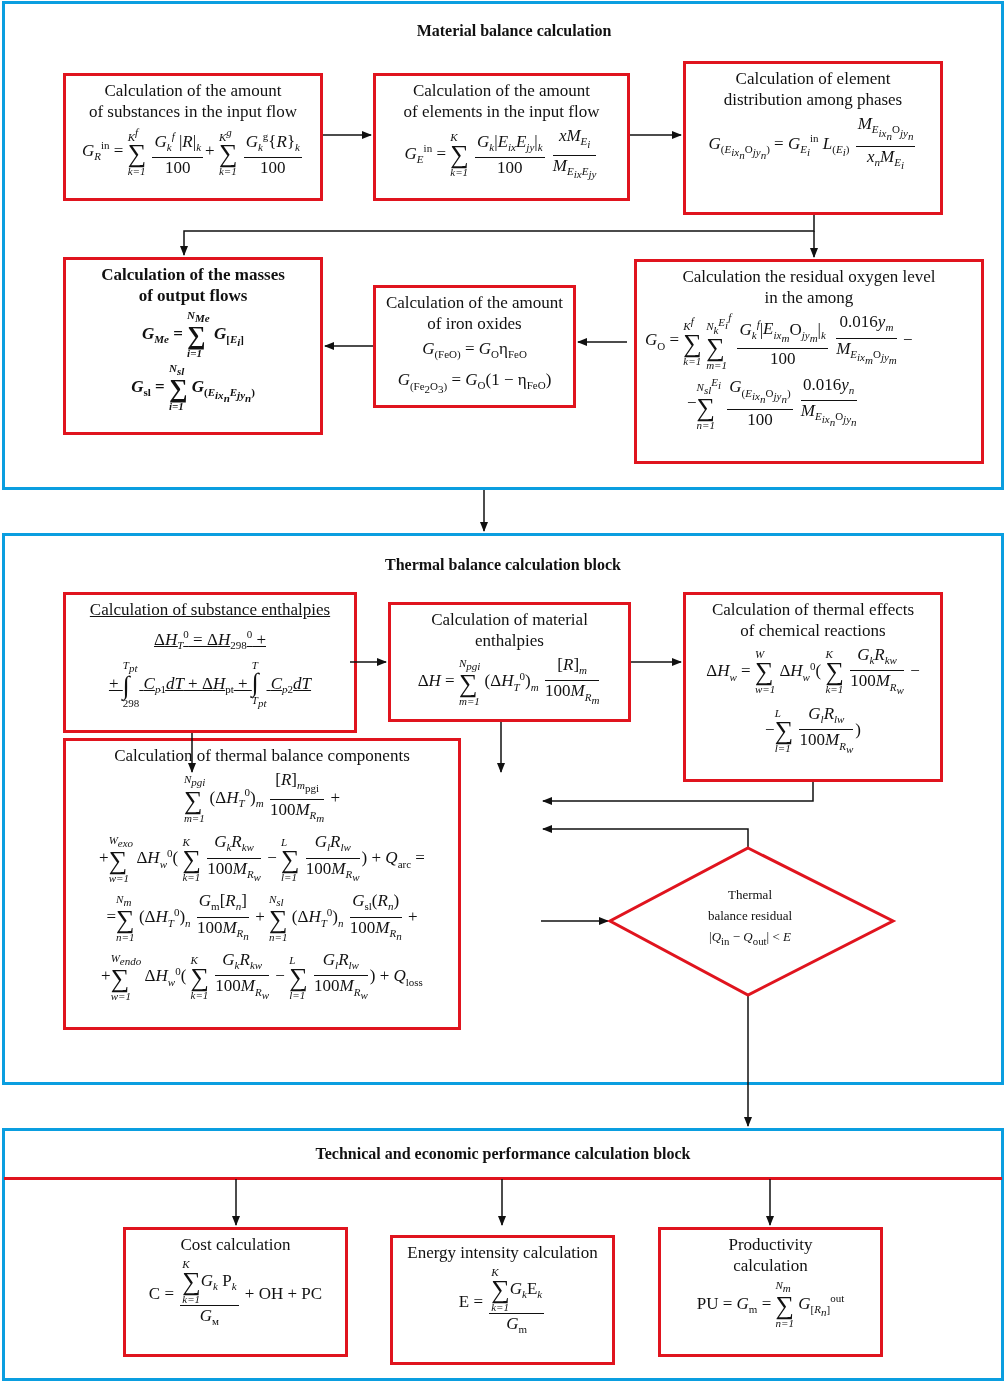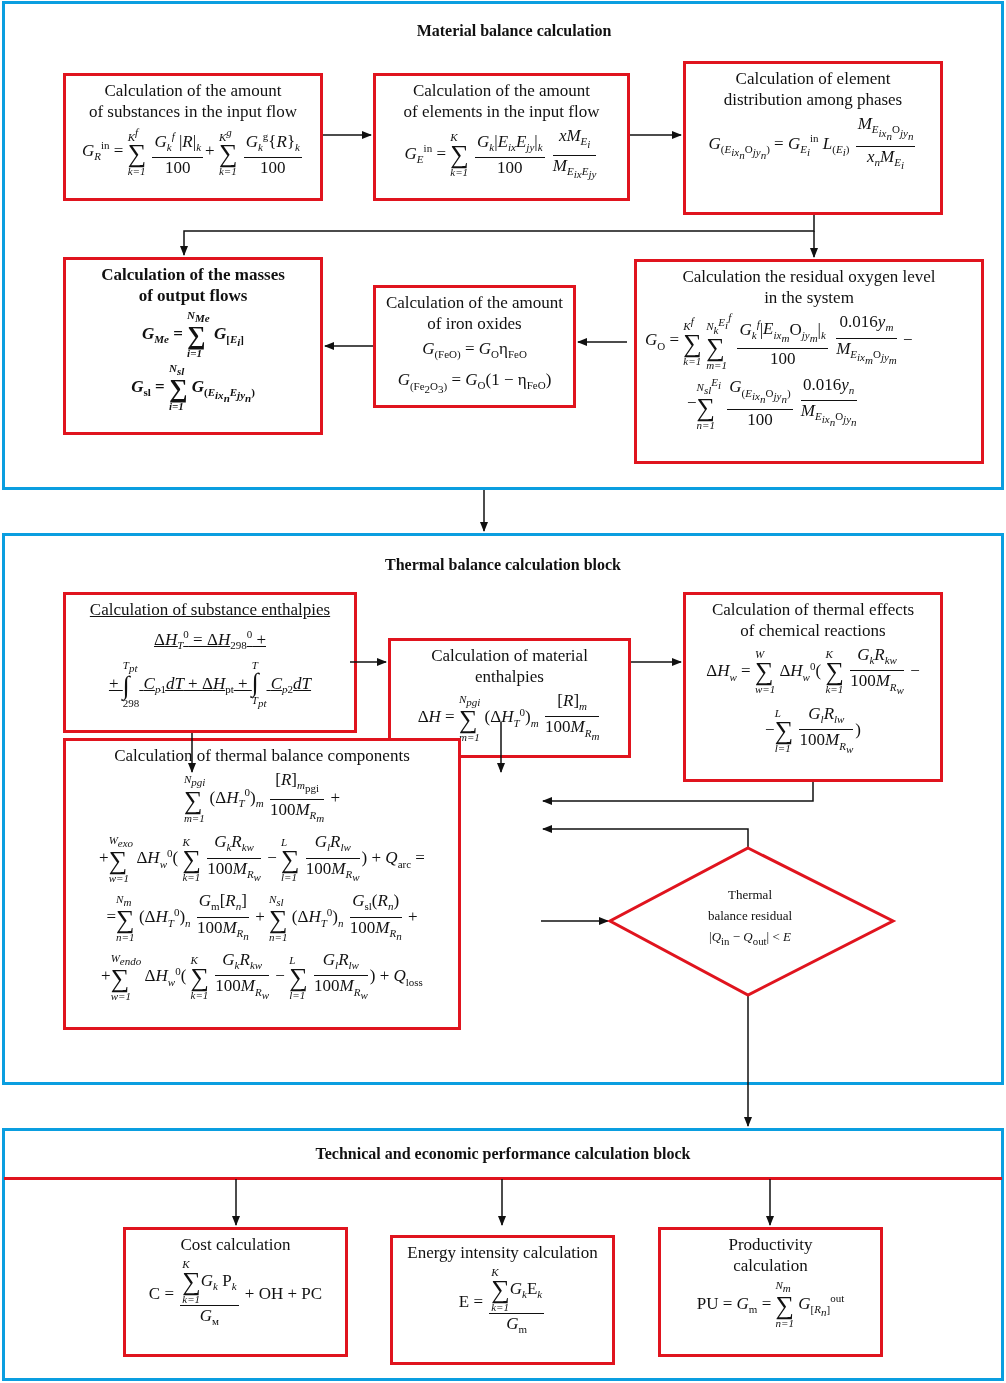--- a/index.html
+++ b/index.html
@@ -99,21 +99,21 @@
 
 <div class="box" style="left:373px; top:285px; width:203px; height:123px;">
   <span class="title">Calculation of the amount</span>
   <span class="title">of iron oxides</span>
   <span class="f"><i>G</i><sub>(FeO)</sub> = <i>G</i><sub>O</sub>η<sub>FeO</sub></span>
   <span class="f"><i>G</i><sub>(Fe<sub>2</sub>O<sub>3</sub>)</sub> = <i>G</i><sub>O</sub>(1 − η<sub>FeO</sub>)</span>
 </div>
 
 <div class="box" style="left:627px; top:259px; width:350px; height:205px;margin-left:7px;">
   <span class="title">Calculation the residual oxygen level</span>
-  <span class="title">in the system</span>
+  <span class="title">in the among</span>
   <span class="f" style="text-align:left; padding-left:8px;">
     <i>G</i><sub>O</sub> =
     <span class="lim">
         <span class="hi">K<sup>f</sup></span>
         <span class="s">∑</span>
         <span class="lo">k=1</span>
       </span>
     <span class="lim">
         <span class="hi">N<sub>k</sub><sup>E<sub>i</sub><sup>f</sup></sup></span>
         <span class="s">∑</span>
@@ -149,21 +149,21 @@
     <i>C</i><sub><i>p</i>1</sub><i>dT</i> + Δ<i>H</i><sub>pt</sub> +
     <span class="lim">
         <span class="hi">T</span>
         <span class="s">∫</span>
         <span class="lo">T<sub>pt</sub></span>
       </span>
     <i>C</i><sub><i>p</i>2</sub><i>dT</i>
   </span>
 </div>
 
-<div class="box" style="left:388px; top:602px; width:243px; height:120px;margin-top:36px;">
+<div class="box" style="left:388px; top:602px; width:243px; height:120px;">
   <span class="title">Calculation of material</span>
   <span class="title">enthalpies</span>
   <span class="f">
     Δ<i>H</i> =
     <span class="lim">
         <span class="hi">N<sub>pgi</sub></span>
         <span class="s">∑</span>
         <span class="lo">m=1</span>
       </span>
     (Δ<i>H</i><sub><i>T</i></sub><sup>0</sup>)<sub><i>m</i></sub>

